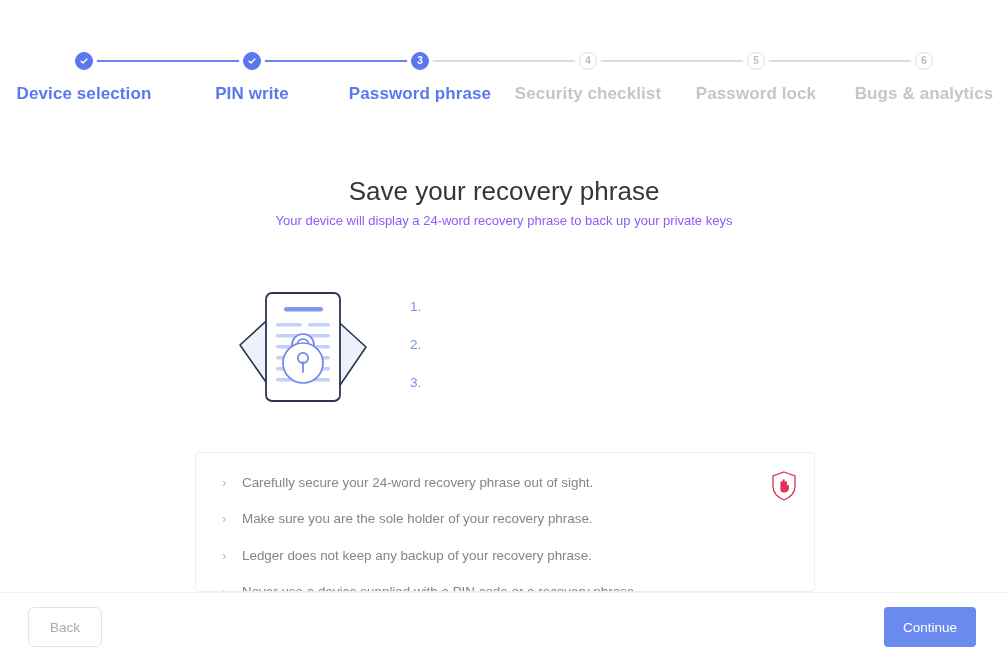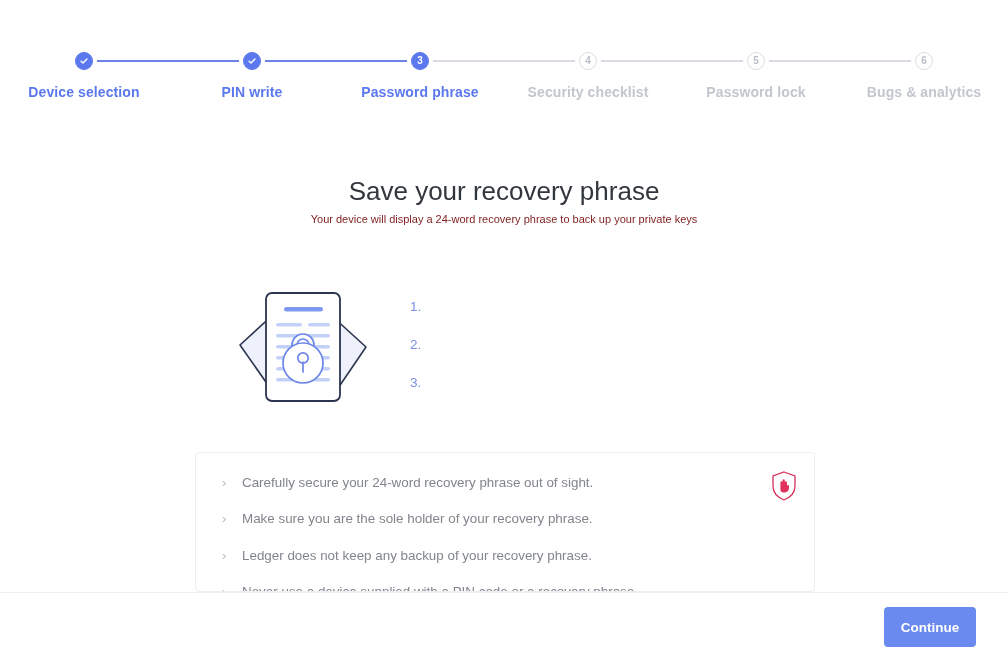--- a/index.html
+++ b/index.html
@@ -65,21 +65,21 @@
     box-shadow: 0 0 0 4px #ffffff;
   }
   .step.done .circle, .step.current .circle {
     background: #5b78ee;
     border-color: #5b78ee;
     color: #ffffff;
   }
   .step .circle svg { display: block; }
   .step .label {
     margin-top: 14px;
-    font-size: 14px;
+    font-size: 17px;
     font-weight: 700;
     color: #c2c6cd;
     white-space: nowrap;
     letter-spacing: .1px;
   }
   .step.done .label, .step.current .label { color: #5b78ee; }
 
   
   .page-title {
     position: absolute;
@@ -90,22 +90,22 @@
     font-size: 26px;
     font-weight: 400;
     color: #32363d;
   }
   .page-subtitle {
     position: absolute;
     top: 213px;
     left: 0;
     width: 1008px;
     text-align: center;
-    font-size: 11px;
-    color: #7f1d1d;
+    font-size: 13px;
+    color: #8b5cf6;
     font-weight: 400;
   }
 
   
   .middle {
     position: absolute;
     top: 280px;
     left: 195px;
     width: 720px;
     display: flex;
@@ -202,21 +202,21 @@
     position: absolute;
     right: 32px;
     top: 14px;
     width: 92px;
     height: 40px;
     border: none;
     border-radius: 4px;
     background: #6b8aef;
     color: #ffffff;
     font-size: 13.5px;
-    font-weight: 700;
+    font-weight: 400;
     font-family: "Liberation Sans", sans-serif;
     cursor: pointer;
   }
 </style>
 </head>
 <body>
 
 <div class="stepper">
 
   <div class="step done">
@@ -341,14 +341,15 @@
 </div>
 
 <div class="shield">
   <svg width="28" height="32" viewBox="0 0 28 32">
     <path d="M14 2 L25 6 V16 C25 23 20 27.5 14 30 C8 27.5 3 23 3 16 V6 Z" fill="#ffffff" stroke="#d6325c" stroke-width="1.3"></path>
     <path d="M10.4 17.6 v-5.2 a1.1 1.1 0 0 1 2.2 0 v-2.1 a1.1 1.1 0 0 1 2.2 0 v2.1 a1.1 1.1 0 0 1 2.2 0 v3 a1.1 1.1 0 0 1 2 .6 v2.1 c0 2.6 -1.8 4.4 -4.3 4.4 h-1.1 c-2 0 -3.2 -1.2 -3.2 -3 Z" fill="#e1315c"></path>
   </svg>
 </div>
 
 <div class="footer">
+  <button class="btn-back">Back</button>
   <button class="btn-continue">Continue</button>
 </div>
 
 </body></html>

